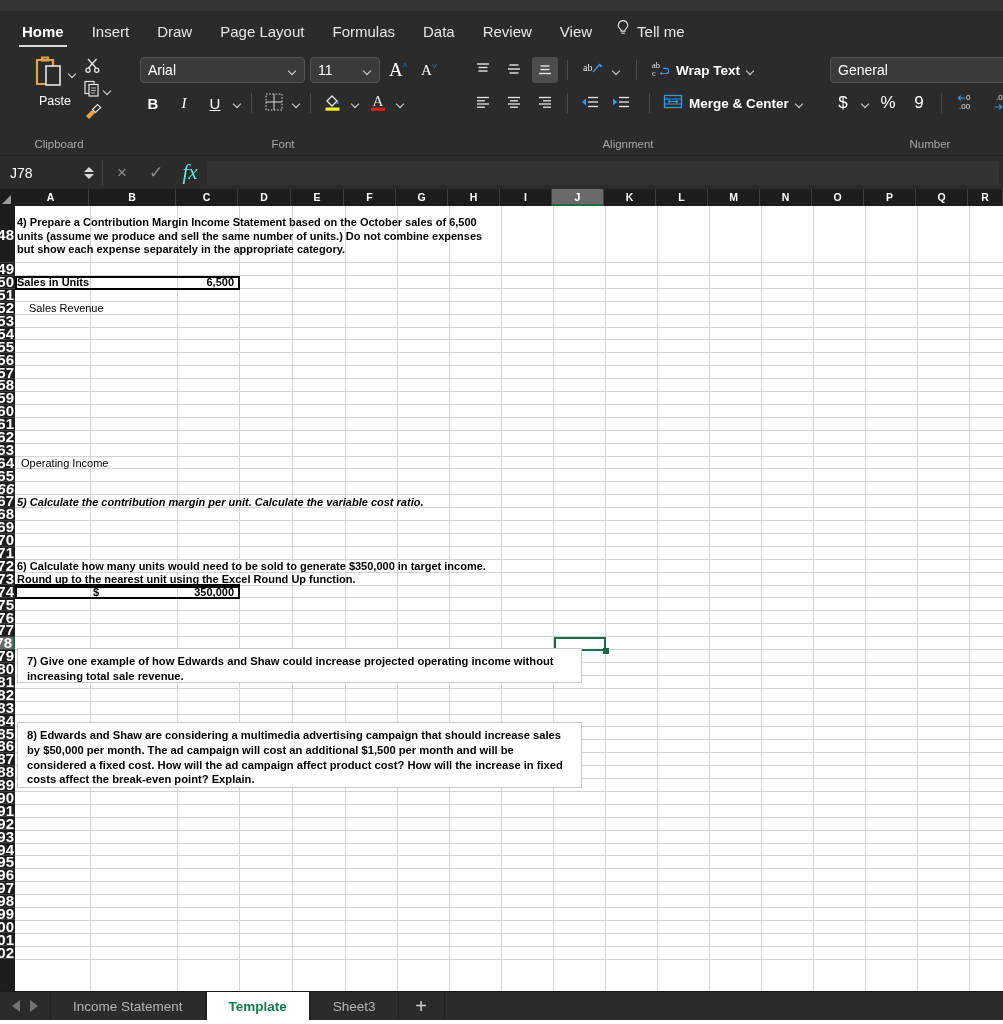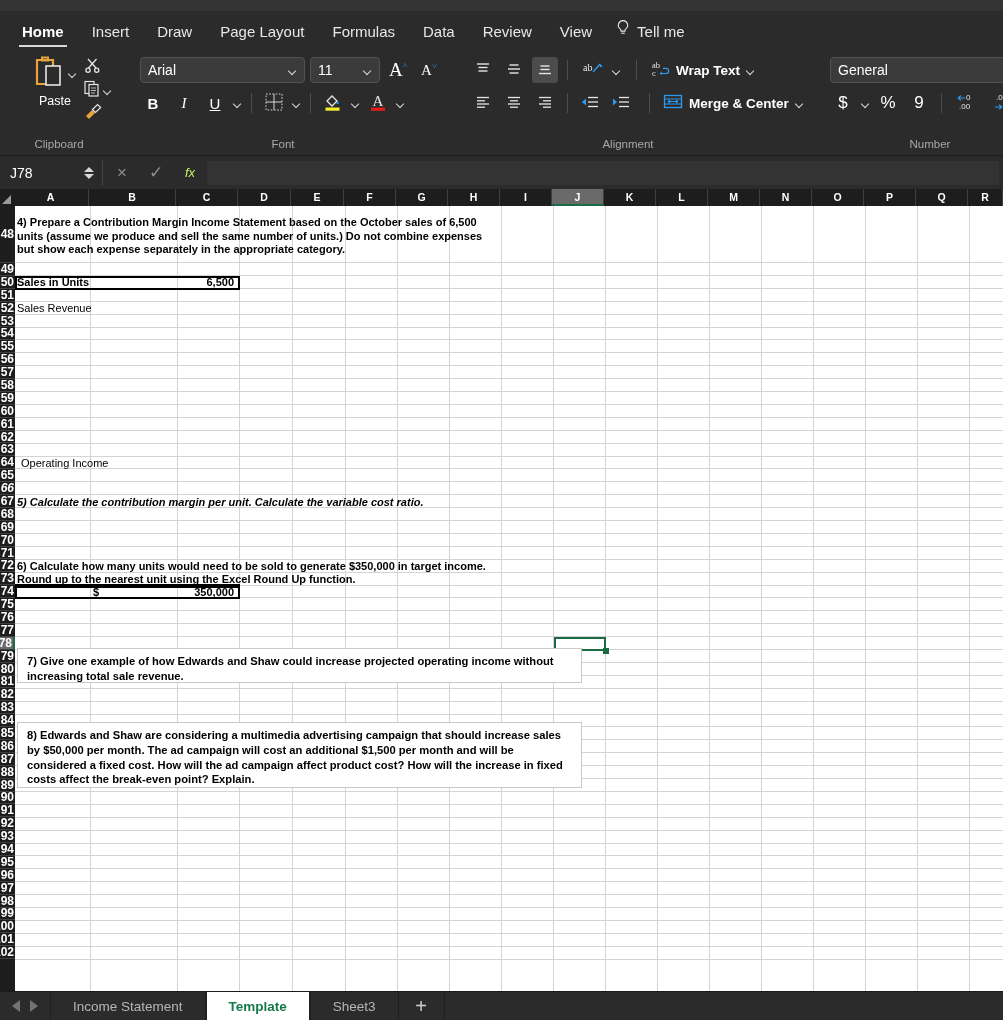--- a/index.html
+++ b/index.html
@@ -93,41 +93,41 @@
   .namebox {
     width:96px; height:26px; margin-left:4px; display:flex; align-items:center;
     justify-content:space-between; color:#fff; font-size:14px; padding:0 6px;
   }
   .spin { display:flex; flex-direction:column; gap:2px; }
   .spin i { width:0;height:0;border-left:5px solid transparent;border-right:5px solid transparent; }
   .spin i.up { border-bottom:5px solid #d8d8d8; }
   .spin i.dn { border-top:5px solid #d8d8d8; }
   .fbar-divider { width:1px; height:26px; background:#444; margin:0 2px; }
   .fb-icon { width:34px; text-align:center; color:#8d8d8d; font-size:17px; }
-  .fx { font-family:Liberation Sans, sans-serif; font-style:italic; color:#bef264; font-size:13px;}
+  .fx { font-family:Liberation Serif, serif; font-style:italic; color:#5eead4; font-size:21px;}
   .finput { flex:1; height:24px; background:#333333; margin-right:4px; }
 
   
   .gridarea { position:relative; width:1003px; height:802px; background:#ffffff; overflow:hidden;}
   .colhdr { display:flex; height:17px; background:#1d1d1d; }
   .corner { width:15px; height:17px; background:#1d1d1d; position:relative; }
   .corner:after{
     content:""; position:absolute; right:2px; bottom:2px;
     border-style:solid; border-width:0 0 9px 9px; border-color:transparent transparent #9b9b9b transparent;
   }
   .ch {
     color:#ffffff; font-size:10.5px; font-weight:bold; text-align:center; line-height:17px;
     border-right:1px solid #3f3f3f; background:#1d1d1d;
   }
   .ch.sel { background:#6a6a6a; border-bottom:2px solid #1d6b45; }
 
   .gridbody { display:flex; height:785px; }
   .rowhdr { width:15px; background:#1d1d1d; }
   .rh {
-    color:#fff; font-size:12px; font-weight:bold; text-align:right; padding-right:1px;
+    color:#fff; font-size:15px; font-weight:bold; text-align:right; padding-right:1px;
     border-bottom:1px solid #3f3f3f; overflow:hidden; white-space:nowrap;
     display:flex; align-items:center; justify-content:flex-end;
   }
   .rh.sel { background:#6a6a6a; border-right:2px solid #1d6b45; }
 
   .cells { position:relative; flex:1; background:#ffffff; }
   .vline { position:absolute; top:0; bottom:0; width:1px; background:#d4d4d4; }
   .hline { position:absolute; left:0; right:0; height:1px; background:#d4d4d4; }
 
   .cell {
@@ -668,21 +668,21 @@
         <div class="hline" style="top: 675.2px;"></div>
         <div class="hline" style="top: 688.1px;"></div>
         <div class="hline" style="top: 701px;"></div>
         <div class="hline" style="top: 713.9px;"></div>
         <div class="hline" style="top: 726.8px;"></div>
         <div class="hline" style="top: 739.7px;"></div>
         <div class="hline" style="top: 752.6px;"></div>
         <div class="cell b tall" style="left: 0px; top: 0px; height: 57px; width: 470px; padding-top: 10px;">4)  Prepare a Contribution Margin Income Statement  based on the October sales of 6,500 units (assume we produce and sell the same number of units.)  Do not combine expenses but show each expense separately in the appropriate category.</div>
         <div class="cell b" style="left: 0px; top: 69.9px; height: 12.9px; width: 600px;">Sales in Units</div>
         <div class="cell b r" style="left: 163px; top: 69.9px; height: 12.9px; width: 58px;">6,500</div>
-        <div class="cell" style="left: 0px; top: 95.7px; height: 12.9px; width: 600px;">Sales Revenue</div>
+        <div class="cell" style="left: 12px; top: 95.7px; height: 12.9px; width: 600px;">Sales Revenue</div>
         <div class="cell" style="left: 0px; top: 250.5px; height: 12.9px; width: 600px; padding-left: 6px;">Operating Income</div>
         <div class="cell b" style="left: 0px; top: 289.2px; height: 12.9px; width: 600px; font-style: italic;">5)  Calculate the contribution margin per unit.  Calculate the variable cost ratio.</div>
         <div class="cell b" style="left: 0px; top: 353.7px; height: 12.9px; width: 600px;">6)  Calculate how many units would need to be sold to generate $350,000 in target income.</div>
         <div class="cell b" style="left: 0px; top: 366.6px; height: 12.9px; width: 600px;"> Round up to the nearest unit using the Excel Round Up function.</div>
         <div class="cell b" style="left: 76px; top: 379.5px; height: 12.9px; width: 87px;">$</div>
         <div class="cell b r" style="left: 163px; top: 379.5px; height: 12.9px; width: 58px;">350,000</div>
         <div class="boxborder" style="left: 0px; top: 69.9px; width: 225px; height: 13.9px;"></div>
         <div class="boxborder" style="left: 0px; top: 379.5px; width: 225px; height: 13.9px;"></div>
         <div class="underline-row" style="left: 0px; top: 377.5px; width: 225px;"></div>
         <div class="selcell" style="left: 539px; top: 431.1px; width: 52px; height: 13.9px;"></div>

